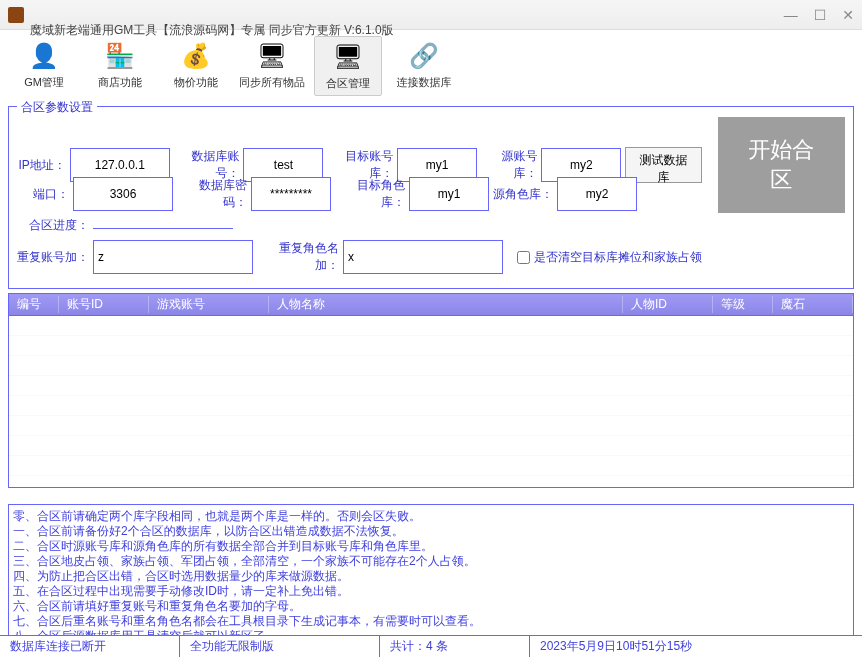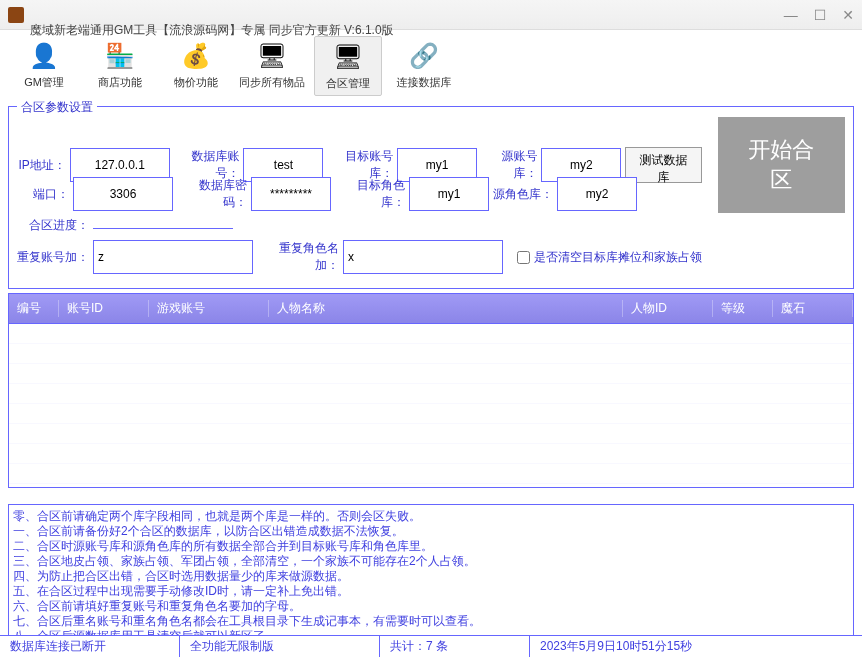--- a/index.html
+++ b/index.html
@@ -23,21 +23,21 @@
 input.fld { border: 1px solid #6666ff; height: 22px; padding: 16px 4px; text-align: center; font-size: 12px; }
 .w90 { width: 100px; }
 .w70 { width: 80px; }
 .w100 { width: 160px; }
 .btn { border: 1px solid #999; background: #f5f5f5; padding: 4px 10px; cursor: pointer; font-size: 12px; }
 .bigbtn { background: #9e9e9e; color: #fff; font-size: 22px; border: none; padding: 18px 24px; cursor: pointer; font-family: Liberation Serif, serif; }
 .rightbtns { margin-left: auto; display: flex; align-items: center; gap: 16px; }
 .chk { display: flex; align-items: center; gap: 4px; color: #3333cc; }
 .chk input { width: 13px; height: 13px; }
 .grid { border: 1px solid #6666ff; margin: 4px 8px; height: 195px; background: #fff; overflow: auto; }
-.ghead { background: linear-gradient(#a09af5,#8b85e8); color: #fff; display: flex; height: 30px; align-items: center; border-bottom: 1px solid #6666ff; }
+.ghead { background: linear-gradient(#a09af5,#8b85e8); color: #fff; display: flex; height: 22px; align-items: center; border-bottom: 1px solid #6666ff; }
 .gcol { padding: 0 8px; border-right: 1px solid rgba(255,255,255,0.3); }
 .gbody { background: repeating-linear-gradient(#fff,#fff 19px,#f8f8ff 19px,#f8f8ff 20px); height: 173px; }
 .bottom { display: flex; margin: 16px 8px; gap: 4px; height: 160px; }
 .txtpane { border: 1px solid #6666ff; padding: 4px; overflow: auto; position: relative; flex: 1; }
 .txtpane.left { flex: 2.4; color: #4040e0; line-height: 1.25; font-size: 12px; }
 .txtpane.right { color: #4040e0; }
 .statusbar { position: absolute; bottom: 0; left: 0; right: 0; height: 22px; border-top: 1px solid #6666ff; display: flex; align-items: center; background: #fff; justify-content: flex-end; }
 .scell { border-right: 1px solid #6666ff; padding: 0 10px; height: 100%; display: flex; align-items: center; color: #4040e0; }
 </style>
 </head>
@@ -149,16 +149,16 @@
 九、合区的IP地址、数据库账号密码、端口、是连接数据库的IP地址、数据库账号密码、端口，切勿用远程IP地址合区，这样很容易出错。
 十、重复账号和重复角色建议加字母或数字，因为账号库的账号最大只支持32个字节，如果目标区会对5次重复以上账号库和重复角色名建议换其他字母或数字，如果不更换字母或数字工具会在重复账号后面随机加入4个数字。</pre>
     </div>
 </div>
 
 <div class="statusbar">
   <div class="scell" style="width:180px">数据库连接已断开</div>
   <div class="scell" style="width:200px">全功能无限制版</div>
   <div class="scell" style="width:150px">
       <span>共计：</span>
-      <span>7 条</span>
+      <span>4 条</span>
     </div>
   <div class="scell" style="flex:1;border-right:none">2023年5月9日10时51分15秒</div>
 </div>
 
 </body></html>

